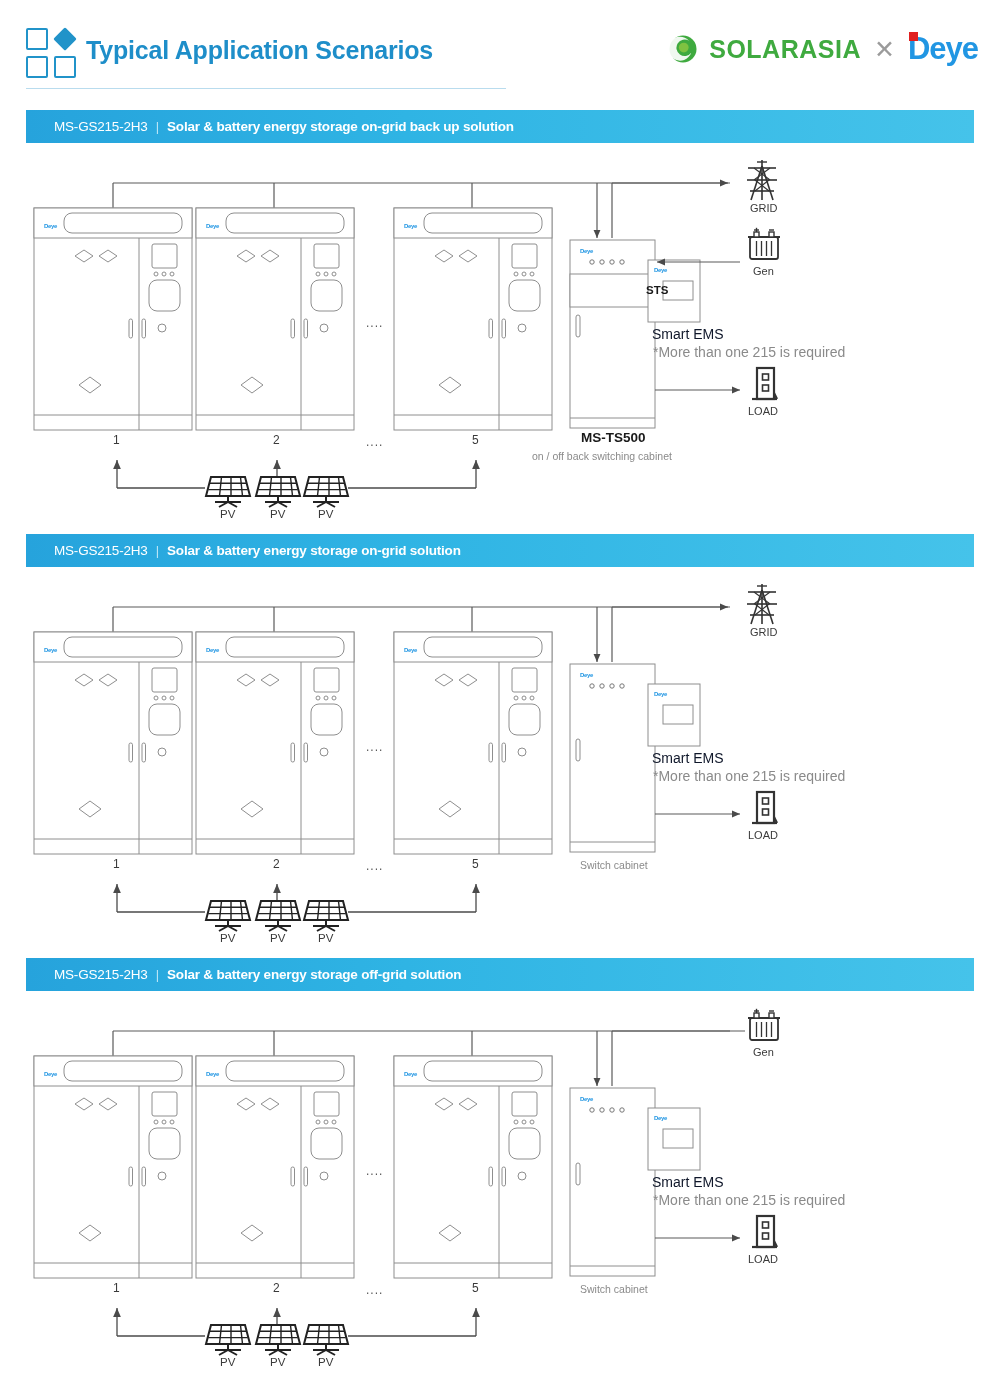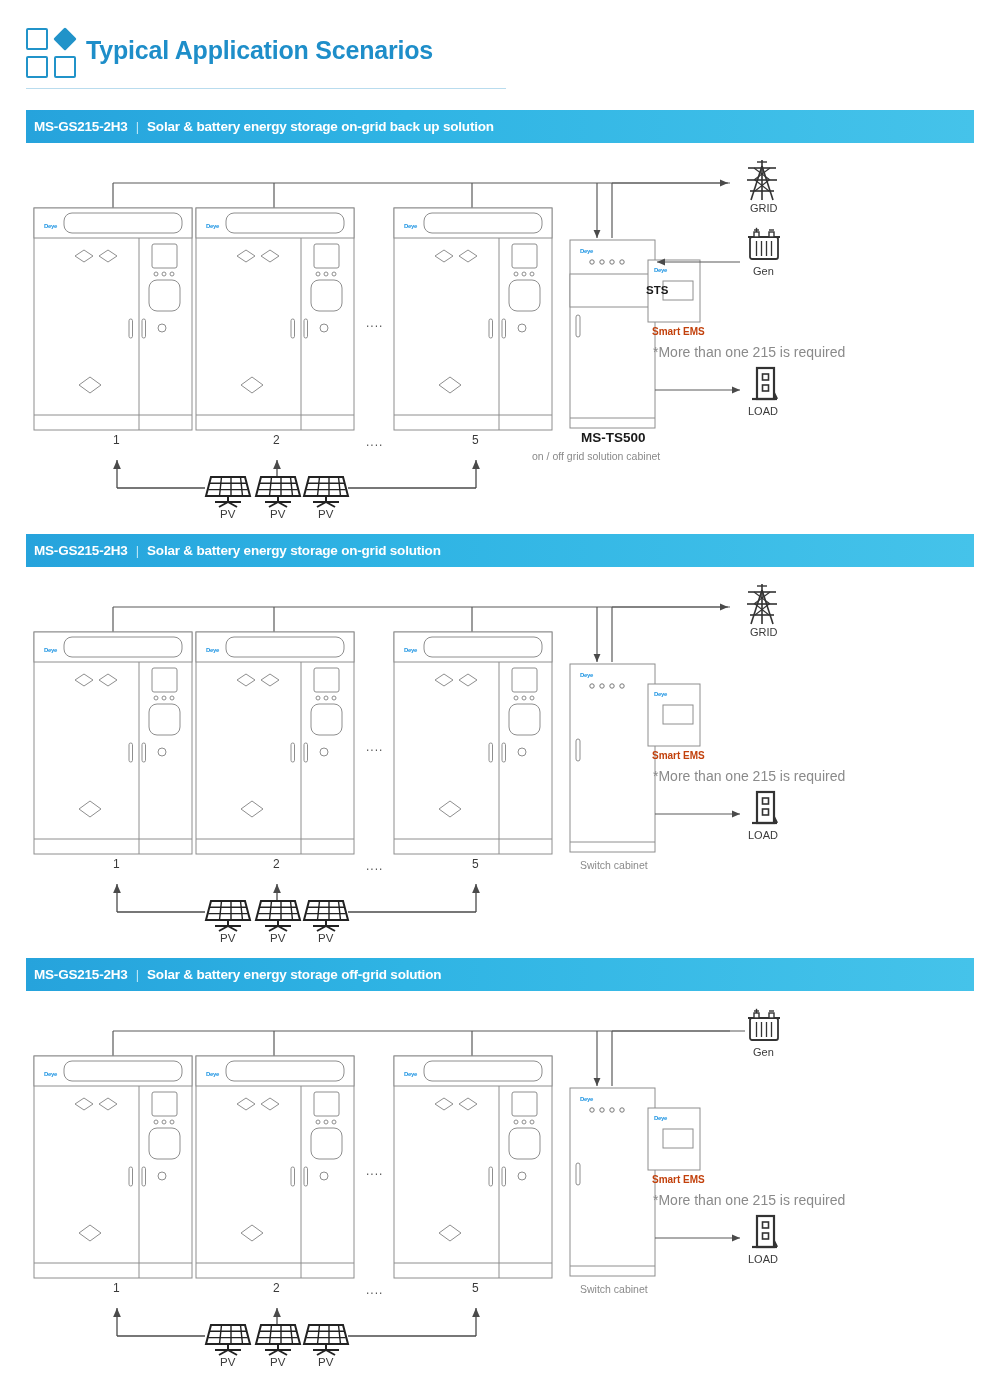--- a/index.html
+++ b/index.html
@@ -54,38 +54,38 @@
     position: absolute; left: 1px; top: 1px; width: 9px; height: 9px; background: #e02020;
   }
 
   
   .sec-bar {
     position: absolute; left: 26px; width: 948px; height: 33px;
     background: linear-gradient(90deg, #26a3dc 0%, #2fb4e4 40%, #45c3ea 100%);
     display: flex; align-items: center;
   }
   .sec-code {
-    color: #fff; font-size: 13.5px; font-weight: bold; margin-left: 8px;
+    color: #fff; font-size: 13.5px; font-weight: normal; margin-left: 28px;
     letter-spacing: -0.2px;
   }
   .sec-sep { color: #bde6f7; font-size: 13px; margin: 0 8px; }
   .sec-title { color: #fff; font-size: 13.5px; font-weight: bold; letter-spacing: -0.2px; }
 
   
   .diagram { position: absolute; left: 0; width: 1000px; }
   .diagram svg { display: block; }
 
   .lbl {
     position: absolute; font-family: "Liberation Sans", sans-serif;
     white-space: nowrap;
   }
   .lbl-num { font-size: 12px; color: #3a3a3a; }
   .lbl-pv  { font-size: 11.5px; color: #3a3a3a; }
   .lbl-icon { font-size: 11px; color: #3a3a3a; }
-  .lbl-ems { font-size: 10px; font-weight: bold; color: #c2410c; }
+  .lbl-ems { font-size: 14px; font-weight: normal; color: #0f172a; }
   .lbl-note { font-size: 14px; color: #8a8a8a; }
   .lbl-mdl { font-size: 13.5px; font-weight: bold; color: #1a1a1a; }
   .lbl-sub { font-size: 10.5px; color: #8a8a8a; }
   .lbl-sts { font-size: 11.5px; font-weight: bold; color: #1a1a1a; margin-left: 48px; }
   .lbl-dots { font-size: 12px; color: #555; letter-spacing: 1px; }
   .lbl-deye { font-size: 6px; font-weight: bold; color: #2196e3; letter-spacing: -0.3px; }
 </style>
 </head>
 <body>
 
@@ -94,20 +94,33 @@
   <div class="header">
     <div class="logo-grid">
       <div class="lg-sq"></div>
       <div class="lg-dia"></div>
       <div class="lg-sq"></div>
       <div class="lg-sq"></div>
     </div>
     <div class="page-title">Typical Application Scenarios</div>
     <div class="title-rule"></div>
 
+    <div class="brands">
+      <svg class="sa-mark" viewBox="0 0 40 40">
+        <circle cx="20" cy="20" r="18" fill="#3faa3f"></circle>
+        <path d="M28 9 A16 16 0 1 0 31 25 A11 11 0 1 1 28 9 Z" fill="#ffffff" opacity=".92"></path>
+        <circle cx="21" cy="18" r="6.5" fill="#7fc241"></circle>
+      </svg>
+      <div class="sa-word">SOLARASIA</div>
+      <div class="x-mark">✕</div>
+      <div class="deye-wrap">
+        <div class="deye-red"></div>
+        <div class="deye-word">Deye</div>
+      </div>
+    </div>
   </div>
 
   <div class="sec-bar" style="top:110px">
     <span class="sec-code">MS-GS215-2H3</span>
     <span class="sec-sep">|</span>
     <span class="sec-title">Solar &amp; battery energy storage on-grid back up solution</span>
   </div>
 
   <div class="diagram" style="top:150px;height:370px">
     <svg width="1000" height="370" viewBox="0 0 1000 370">
@@ -240,21 +253,21 @@
 
     <div class="lbl lbl-dots" style="left:366px; top:166px">....</div>
     <div class="lbl lbl-dots" style="left:366px; top:285px">....</div>
 
     <div class="lbl lbl-num" style="left:113px; top:283px">1</div>
     <div class="lbl lbl-num" style="left:273px; top:283px">2</div>
     <div class="lbl lbl-num" style="left:472px; top:283px">5</div>
 
     <div class="lbl lbl-sts" style="left:598px; top:134px">STS</div>
     <div class="lbl lbl-mdl" style="left:581px; top:280px">MS-TS500</div>
-    <div class="lbl lbl-sub" style="left:532px; top:300px">on / off grid solution cabinet</div>
+    <div class="lbl lbl-sub" style="left:532px; top:300px">on / off back switching cabinet</div>
 
     <div class="lbl lbl-ems" style="left:652px; top:176px">Smart EMS</div>
     <div class="lbl lbl-note" style="left:653px; top:194px">*More than one 215 is required</div>
 
     <div class="lbl lbl-icon" style="left:750px; top:52px">GRID</div>
     <div class="lbl lbl-icon" style="left:753px; top:115px">Gen</div>
     <div class="lbl lbl-icon" style="left:748px; top:255px">LOAD</div>
 
     <div class="lbl lbl-pv" style="left:220px; top:358px">PV</div>
     <div class="lbl lbl-pv" style="left:270px; top:358px">PV</div>

